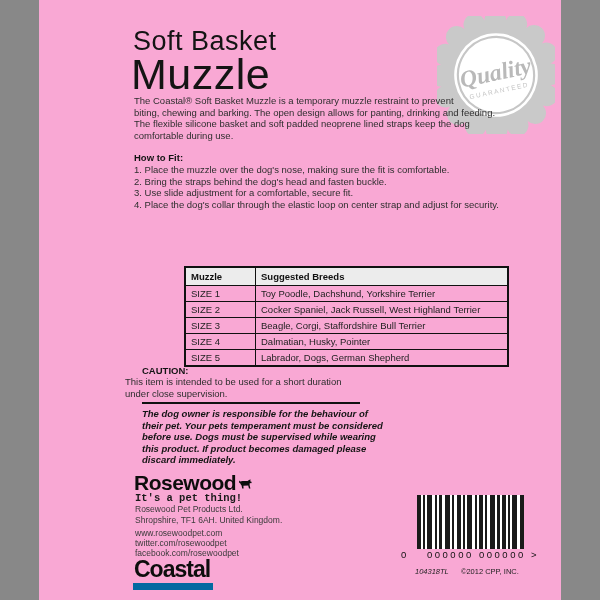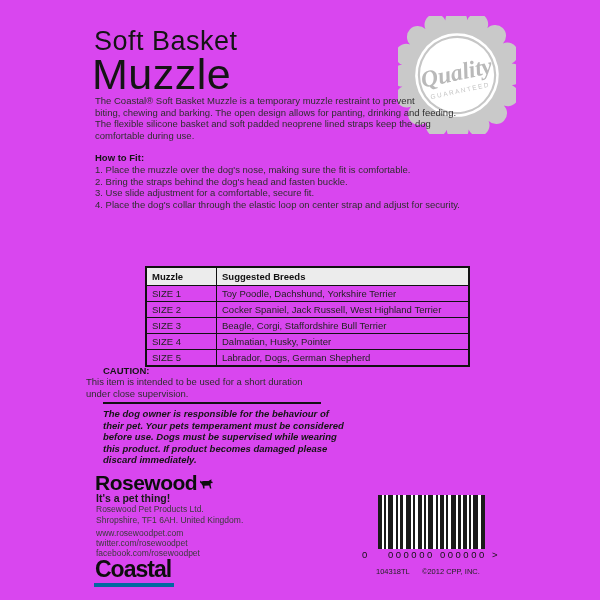--- a/index.html
+++ b/index.html
@@ -1,17 +1,17 @@
 <!DOCTYPE html>
 <html><head>
 <meta charset="utf-8">
 <style>
   html,body{margin:0;padding:0;background:#888;}
   .page{
-    position:relative;width:600px;height:600px;background:#d946ef;
+    position:relative;width:522px;height:600px;background:#f9a8d4;
     font-family:"Liberation Sans",sans-serif;color:#1c1c1c;overflow:hidden;
     margin:0 auto;
   }
   .abs{position:absolute;}
   
   .title1{left:94px;top:26px;font-size:27px;font-weight:400;letter-spacing:.5px;color:#141414;}
   .title2{left:92px;top:50px;font-size:43px;font-weight:400;letter-spacing:.5px;color:#141414;}
   
   .badge{left:398px;top:16px;width:118px;height:118px;}
   
@@ -30,38 +30,38 @@
   .size-table .col-size{width:58px;}
   .size-table .col-breeds{width:240px;}
   
   .caution-head{left:103px;top:365px;font-size:9.5px;font-weight:bold;color:#141414;}
   .caution-lines{left:86px;top:376px;}
   .divider{left:103px;top:402px;width:218px;height:2px;background:#111;}
   .warning{left:103px;top:408px;font-weight:bold;color:#141414;font-style:italic;}
   
   .rosewood{left:95px;top:471px;font-size:21px;font-weight:bold;letter-spacing:-.5px;color:#0d0d0d;display:flex;align-items:flex-start;}
   .dog-ico{margin-left:2px;margin-top:6px;}
-  .tagline{left:96px;top:492px;font-family:Liberation Sans, sans-serif;font-weight:bold;font-size:10.5px;color:#1a1a1a;}
+  .tagline{left:96px;top:492px;font-family:Liberation Mono, monospace;font-weight:bold;font-size:10.5px;color:#1a1a1a;}
   .address{left:96px;top:504px;font-size:8.5px;line-height:10.5px;color:#3a3a3a;white-space:nowrap;}
   .links{left:96px;top:528px;font-size:8.5px;line-height:10px;color:#3a3a3a;white-space:nowrap;}
   .coastal{left:94px;top:556px;font-size:23px;font-weight:bold;letter-spacing:-1px;color:#0d0d0d;
-           border-bottom:4px solid #0369a1;padding:0 3px 0 1px;}
+           border-bottom:7px solid #0369a1;padding:0 3px 0 1px;}
   
   .barcode{left:358px;top:495px;width:150px;}
   .bars{margin-left:20px;width:108px;height:54px;display:flex;align-items:stretch;}
   .bars span{display:block;height:100%;}
   .bars .b{background:#1a1a1a;}
   .bars .s{background:#fff;}
   .bc-digits{position:relative;height:12px;font-size:9.5px;color:#111;margin-top:0;}
   .bc-digits .d0{position:absolute;left:4px;top:0;}
   .bc-digits .g1{position:absolute;left:30px;top:0;letter-spacing:2.5px;}
   .bc-digits .g2{position:absolute;left:82px;top:0;letter-spacing:2.5px;}
   .bc-digits .dr{position:absolute;left:134px;top:0;}
   .bc-foot{margin-top:6px;margin-left:18px;font-size:7.5px;color:#222;white-space:nowrap;}
-  .bc-foot .code{margin-right:10px;}
+  .bc-foot .code{margin-right:10px;font-style:italic;}
 </style>
 </head>
 <body>
 
 <div class="page">
 
   <div class="abs title1">Soft Basket</div>
   <div class="abs title2">Muzzle</div>
 
   <div class="abs badge">

